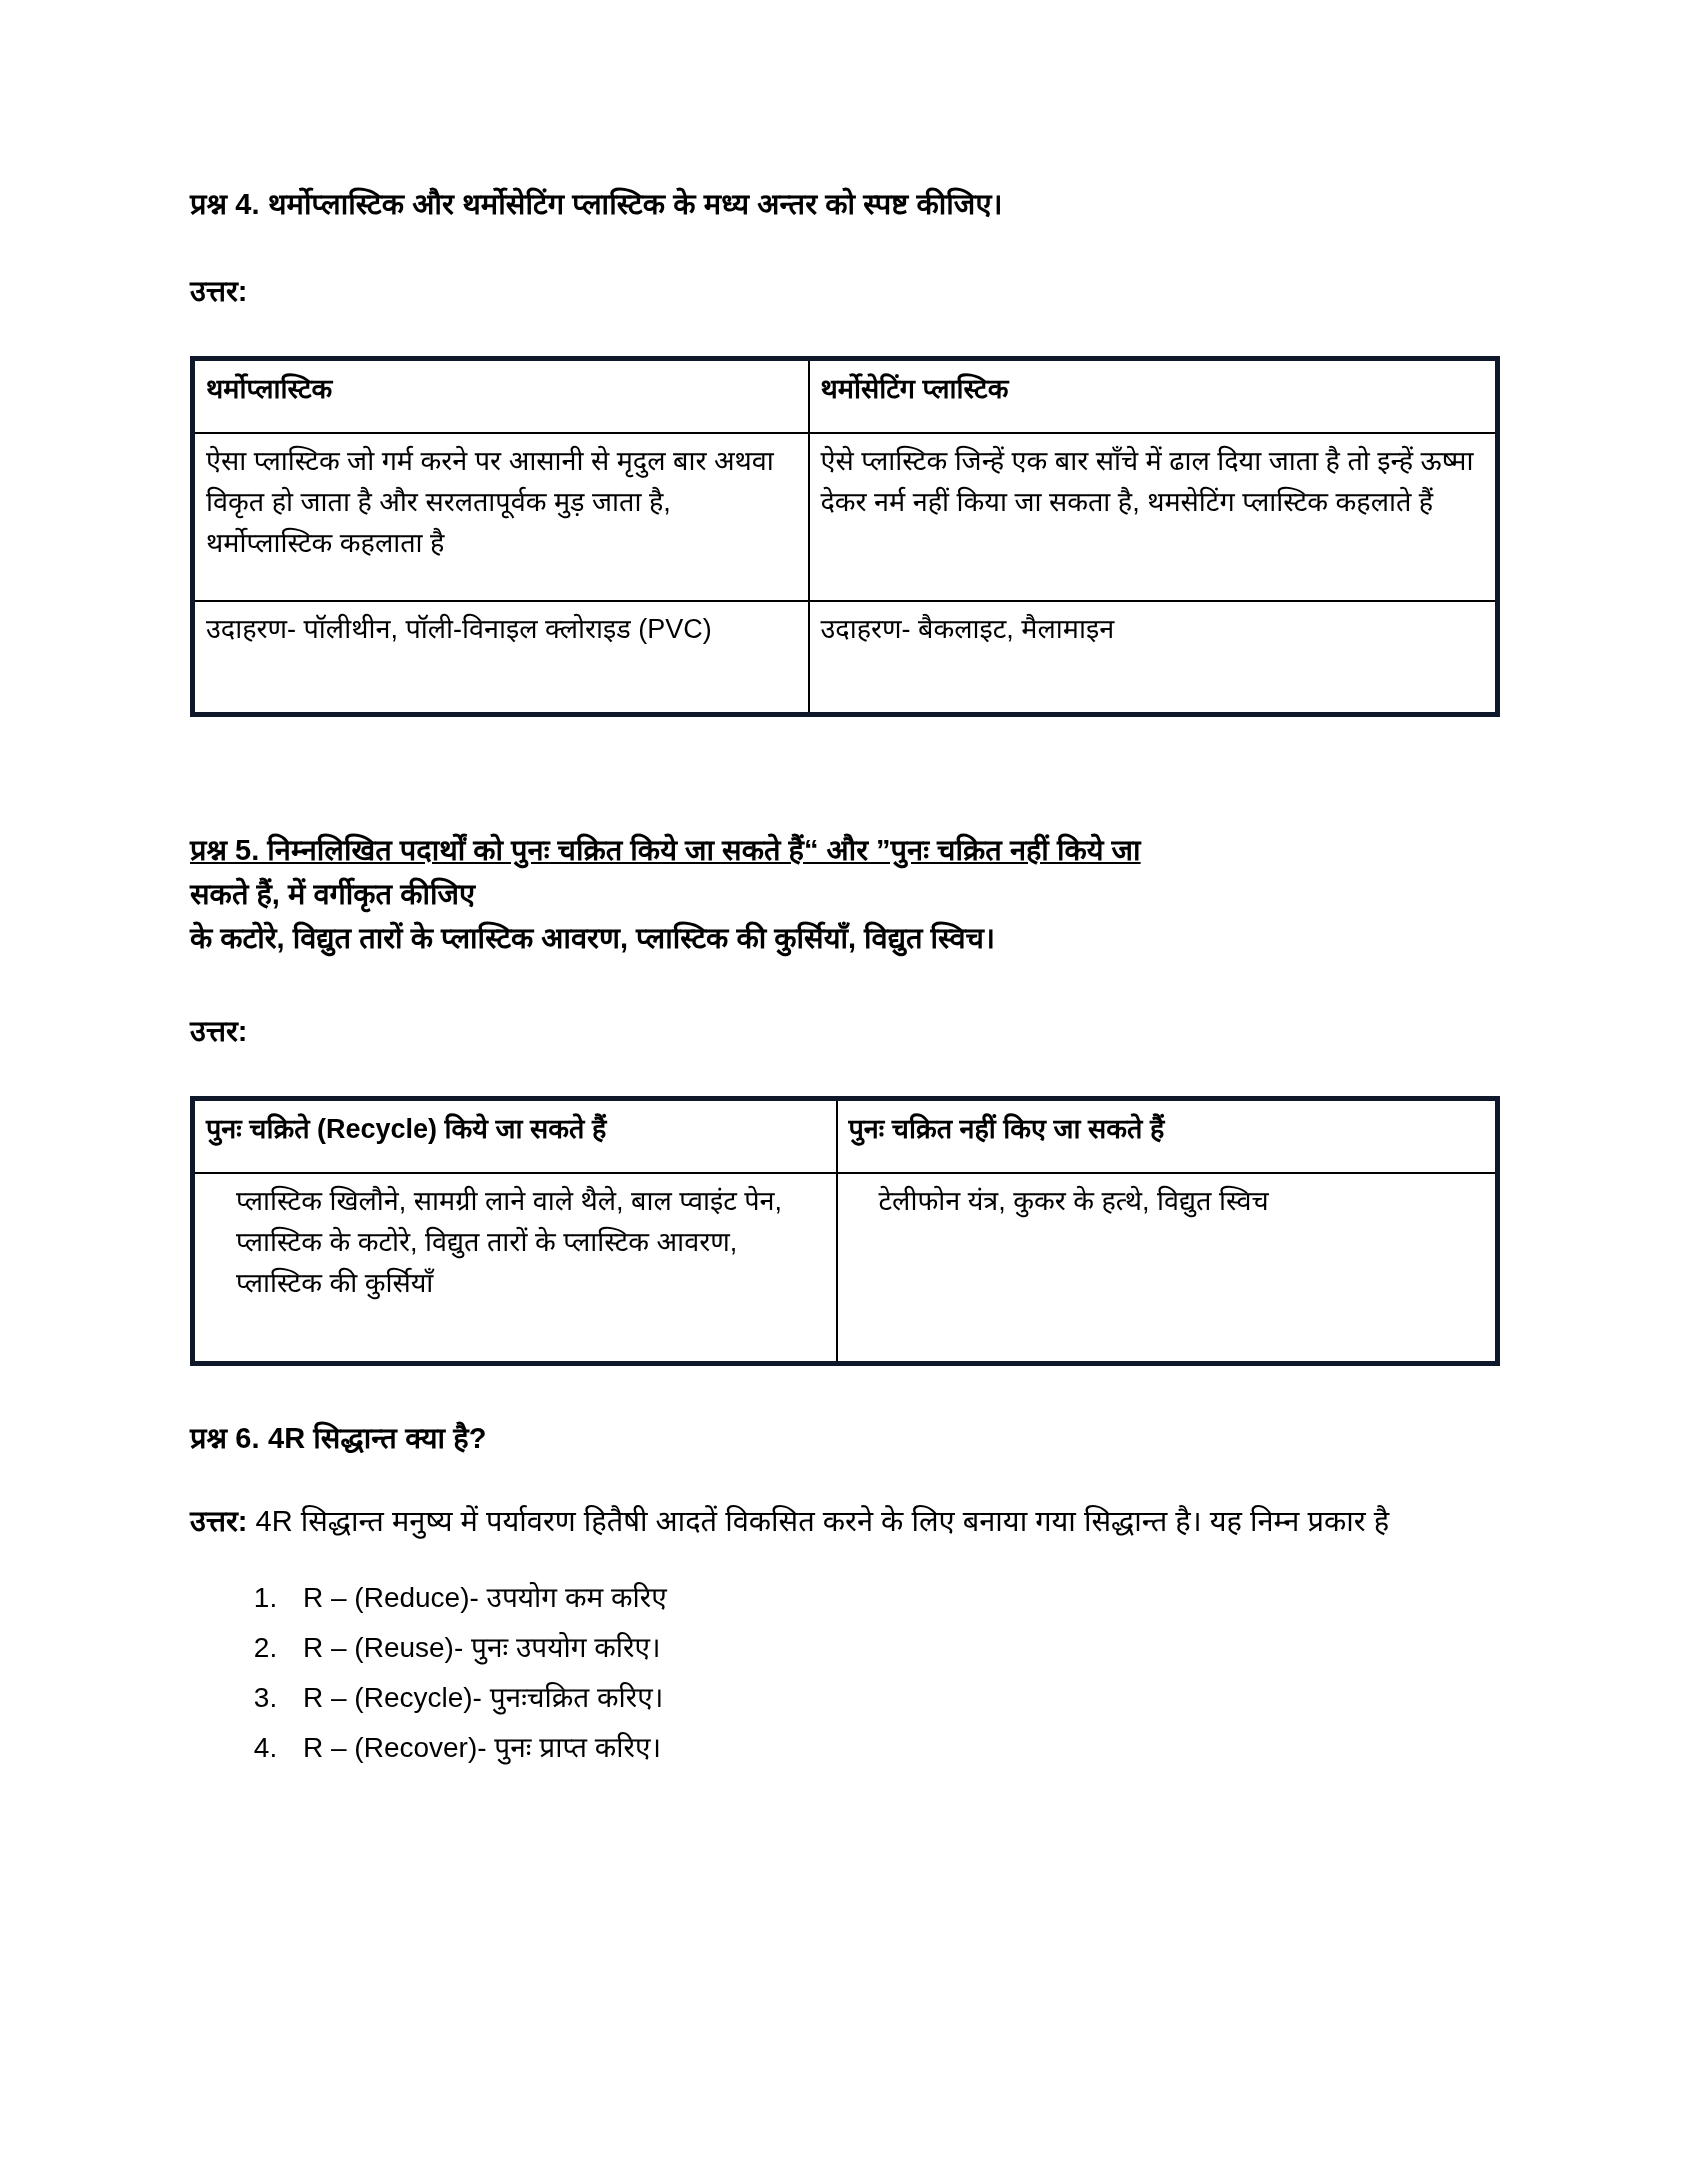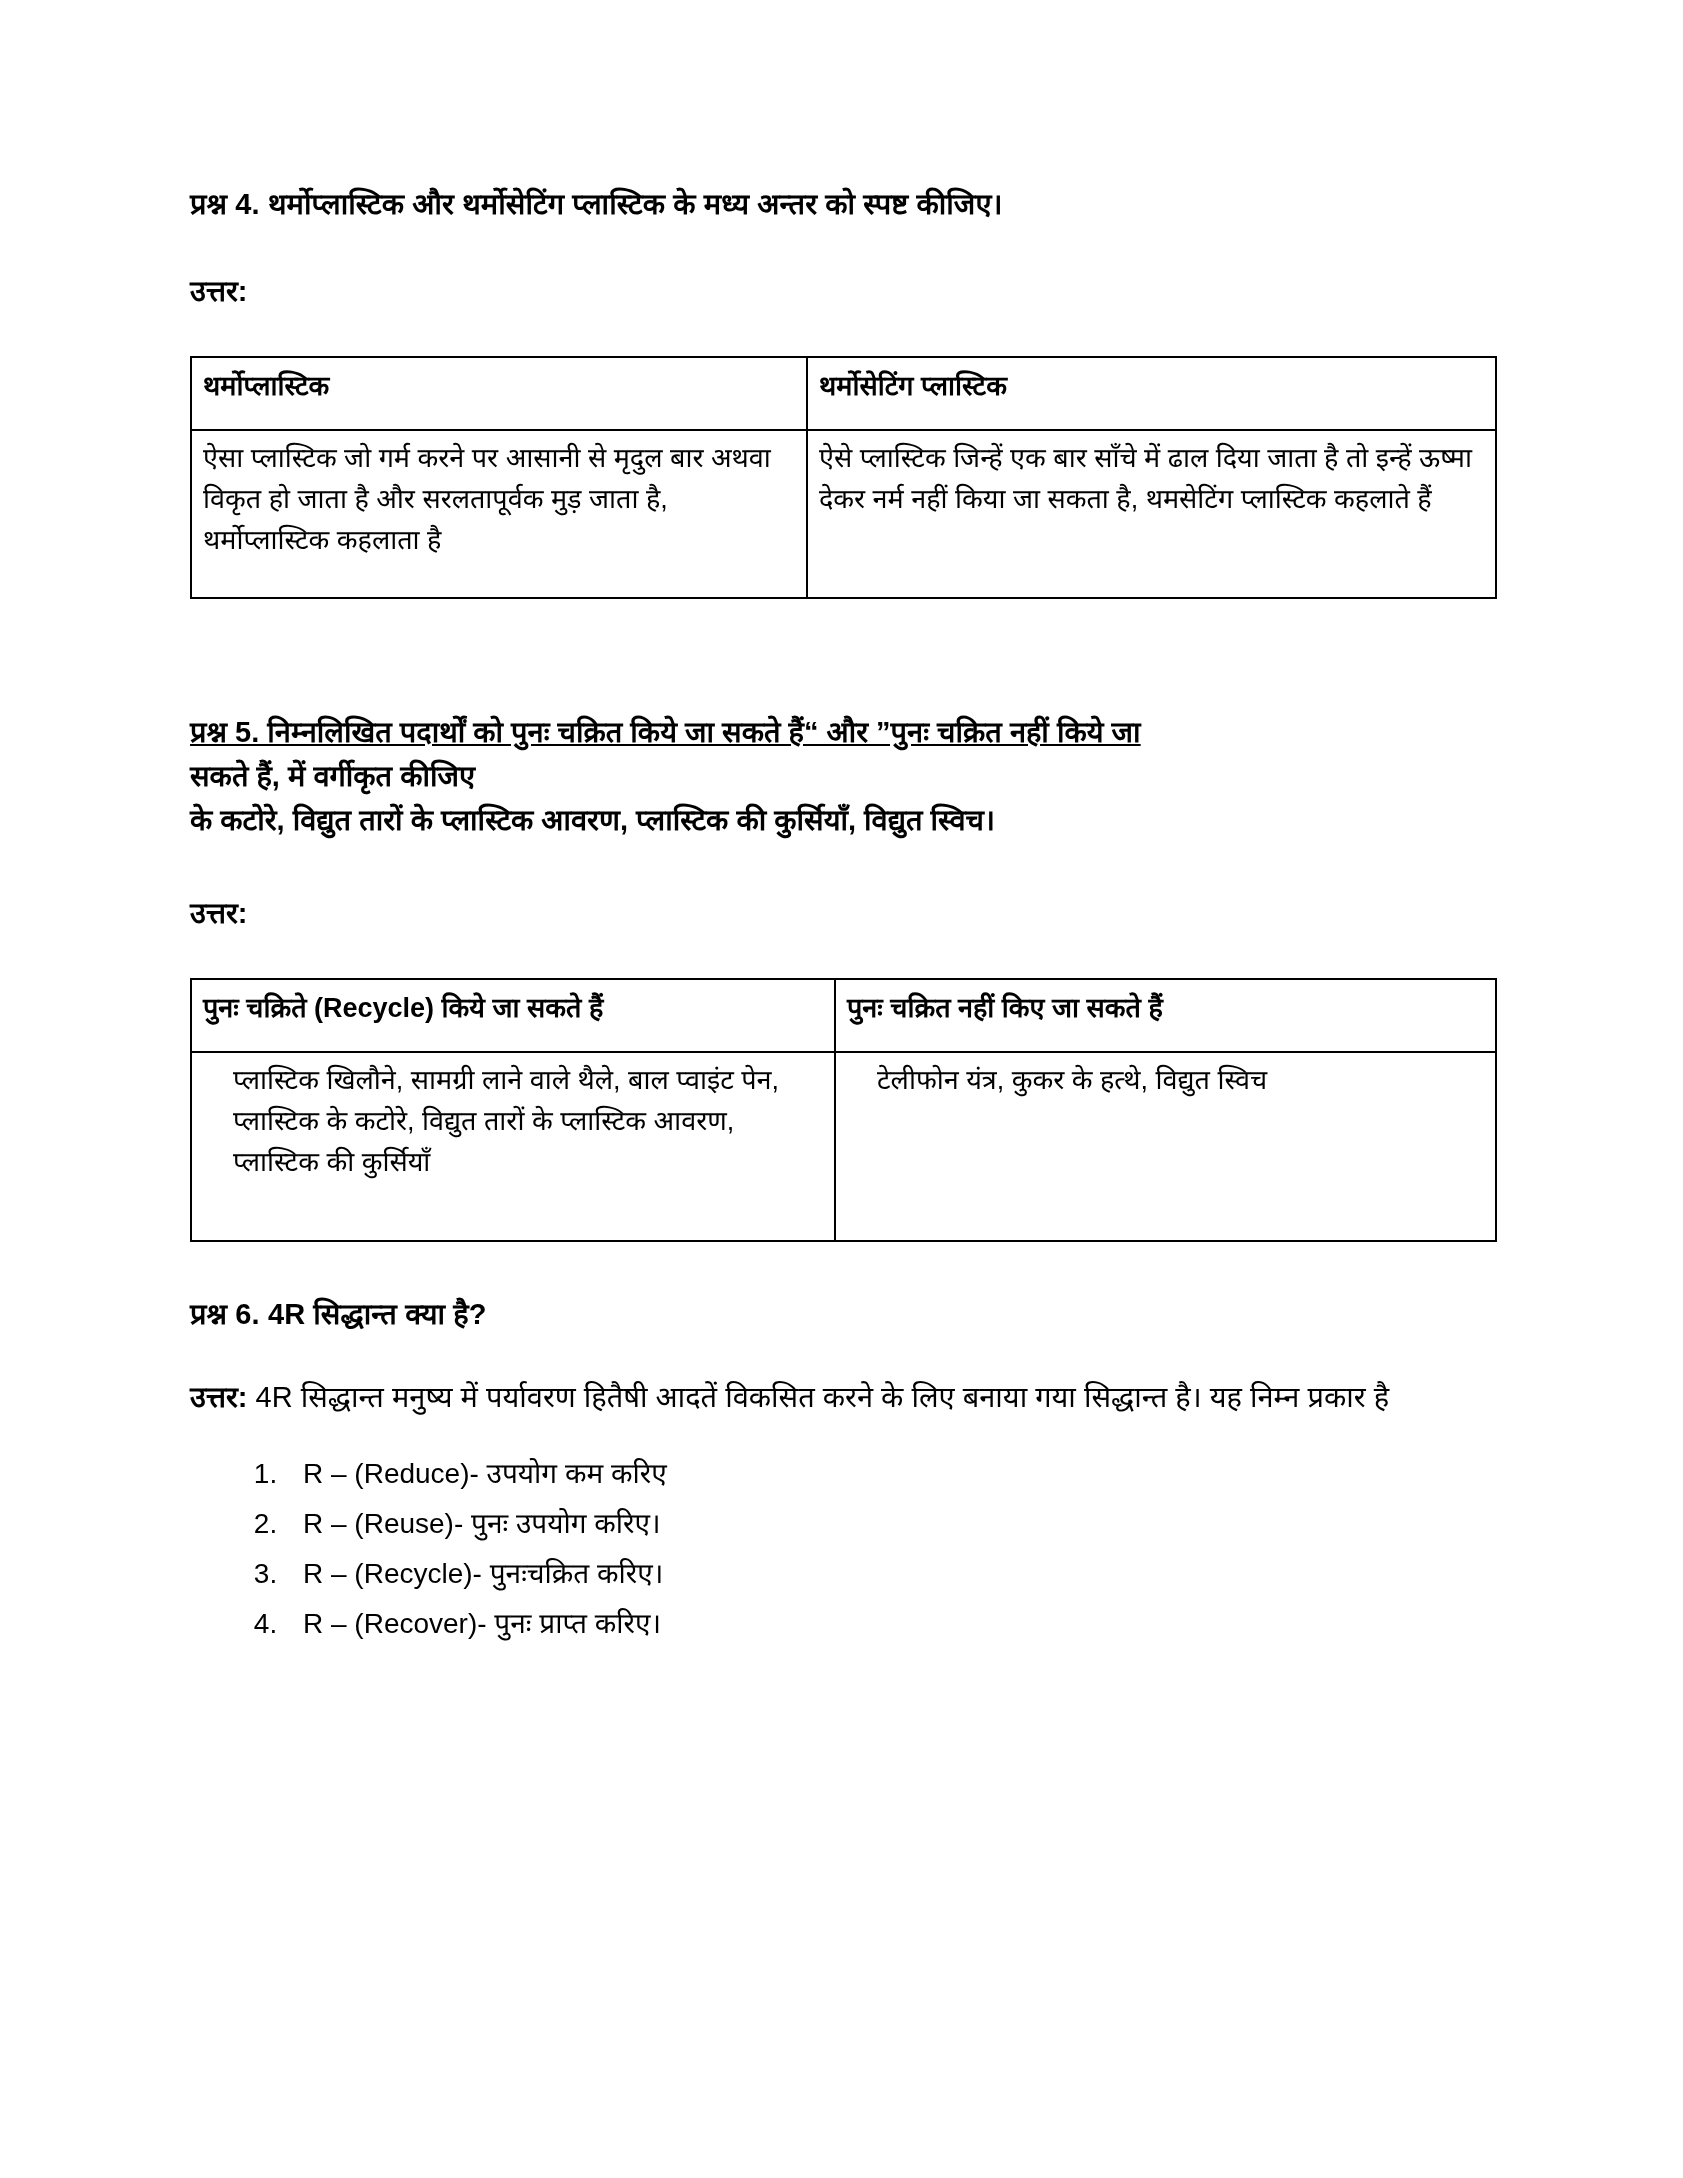--- a/index.html
+++ b/index.html
@@ -38,21 +38,21 @@
   .gap-after-heading { height: 46px; }
   .gap-after-ans { height: 44px; }
   .gap-block-lg { height: 111px; }
   .gap-block-md { height: 51px; }
   .gap-block-sm { height: 40px; }
 
   table.doc-table {
     border-collapse: collapse;
     width: 1305px;
     table-layout: fixed;
-    border: 2px solid #0f172a;
+    border: 5px solid #0f172a;
   }
   table.doc-table td {
     border: 2px solid #000;
     vertical-align: top;
     padding: 7px 11px 12px 11px;
     font-size: 27px;
     line-height: 1.52;
   }
   table.doc-table td.hcell {
     font-weight: bold;
@@ -115,20 +115,28 @@
         <td class="hcell">थर्मोसेटिंग प्लास्टिक</td>
       </tr>
       <tr>
         <td>
           <span class="cell-min-1">ऐसा प्लास्टिक जो गर्म करने पर आसानी से मृदुल बार अथवा विकृत हो जाता है और सरलतापूर्वक मुड़ जाता है, थर्मोप्लास्टिक कहलाता है</span>
         </td>
         <td>
           <span class="cell-min-1">ऐसे प्लास्टिक जिन्हें एक बार साँचे में ढाल दिया जाता है तो इन्हें ऊष्मा देकर नर्म नहीं किया जा सकता है, थमसेटिंग प्लास्टिक कहलाते हैं</span>
         </td>
       </tr>
+      <tr>
+        <td>
+          <span class="cell-min-2">उदाहरण- पॉलीथीन, पॉली-विनाइल क्लोराइड (PVC)</span>
+        </td>
+        <td>
+          <span class="cell-min-2">उदाहरण- बैकलाइट,  मैलामाइन</span>
+        </td>
+      </tr>
     </tbody>
   </table>
 
   <div class="gap-block-lg"></div>
 
   <div class="q-body bold">
     <div class="nowrapline">प्रश्न 5. निम्नलिखित पदार्थों को पुनः चक्रित किये जा सकते हैं“ और ”पुनः चक्रित नहीं किये जा</div>
     <div>सकते हैं, में वर्गीकृत कीजिए</div>
     <div>के कटोरे, विद्युत तारों के प्लास्टिक आवरण, प्लास्टिक की कुर्सियाँ, विद्युत स्विच।</div>
   </div>

